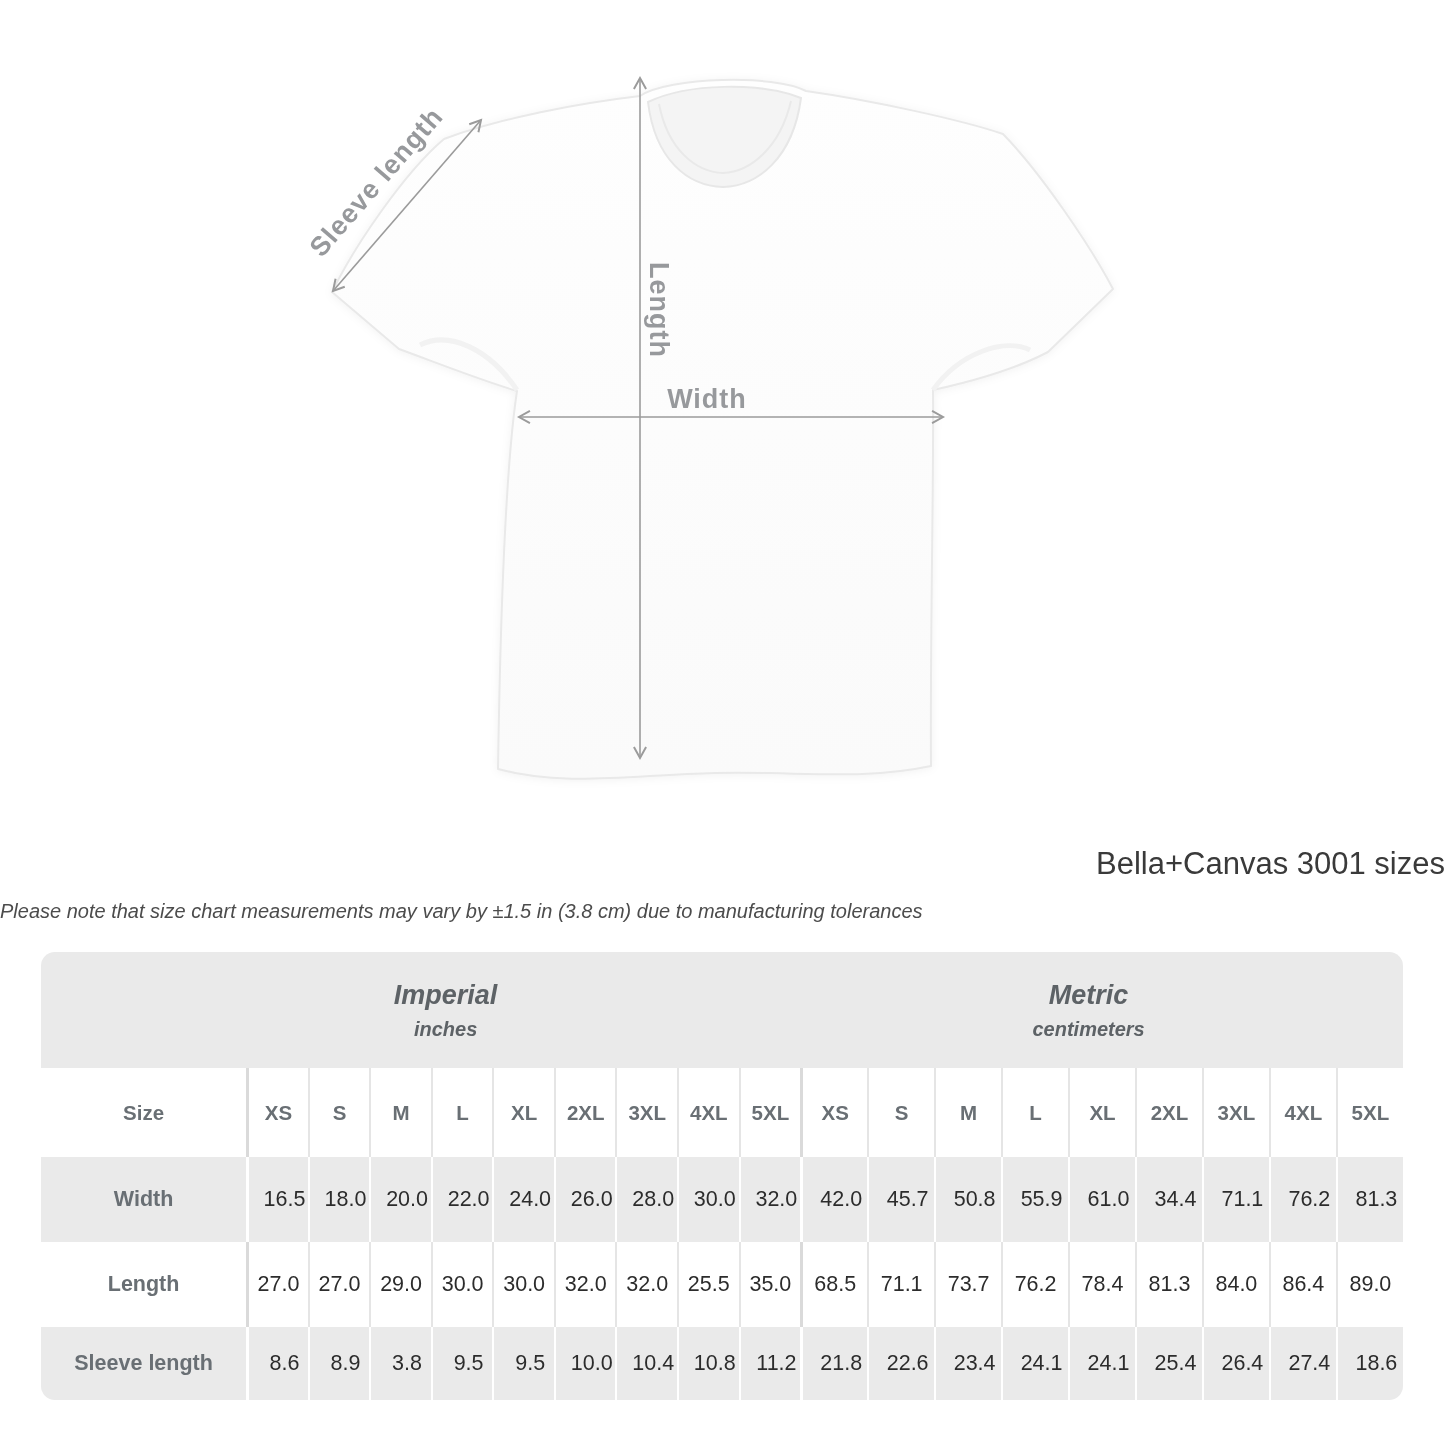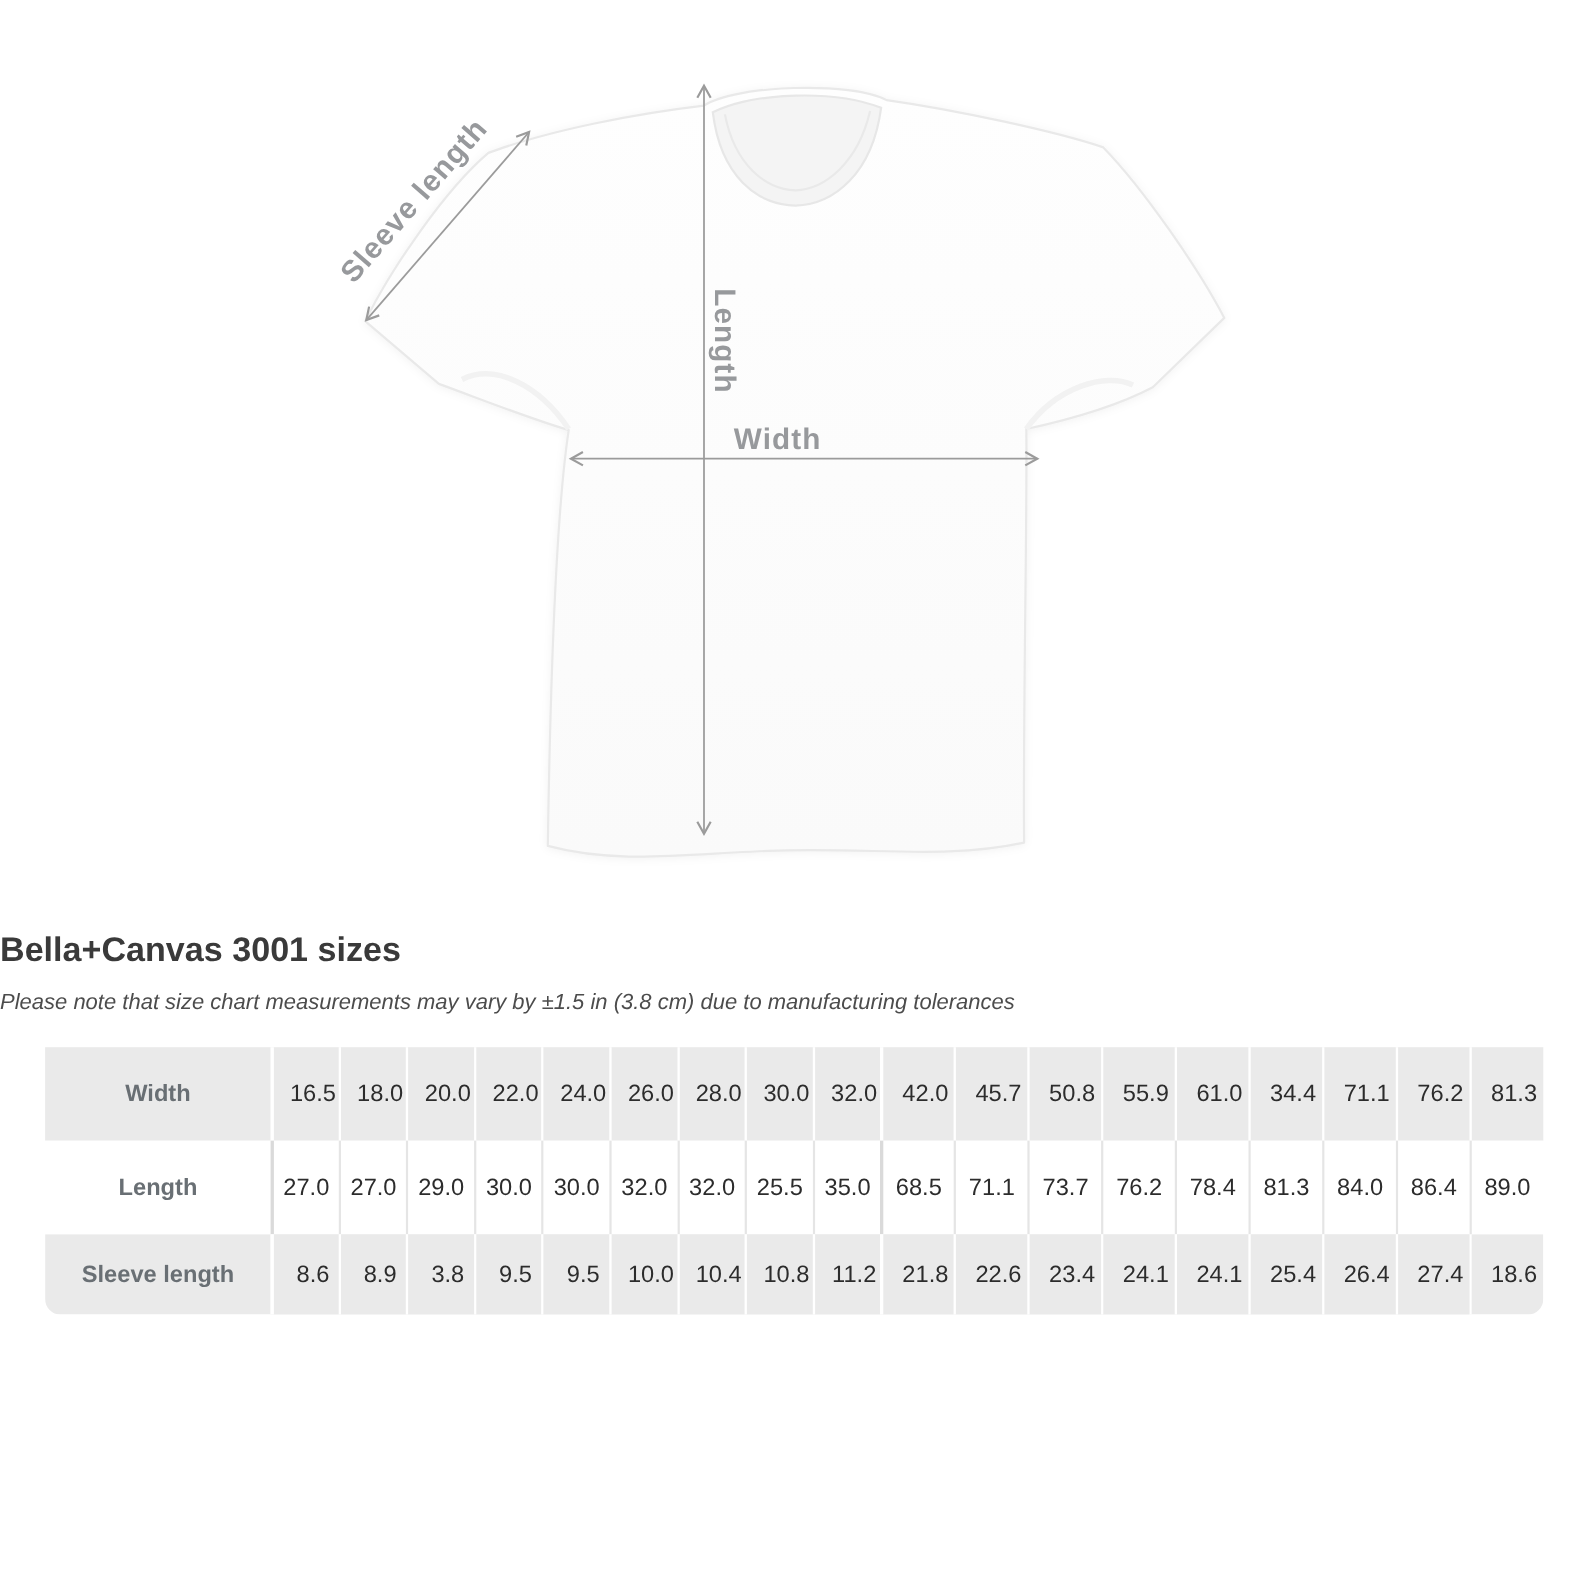--- a/index.html
+++ b/index.html
@@ -11,21 +11,21 @@
   
   .diagram { position:absolute; top:0; left:0; width:1445px; height:830px; }
   .diagram svg { display:block; }
   .dim-label {
     font-family:"Liberation Sans", sans-serif;
     font-weight:bold; font-size:27px; fill:#97999c; letter-spacing:1px;
   }
   
   .page-title {
     position:absolute; top:846px; left:0; width:100%;
-    text-align:left; font-size:31px; font-weight:bold; color:#3a3a3a;
+    text-align:right; font-size:31px; font-weight:normal; color:#3a3a3a;
   }
   .page-subtitle {
     position:absolute; top:900px; left:0; width:100%;
     text-align:left; font-size:20px; font-style:italic; color:#4c4c4c;
   }
   
   .table-wrap { position:absolute; top:952px; left:41px; width:1362px; }
   table.size-table {
     width:100%; table-layout:fixed;
     border-collapse:separate; border-spacing:0;
@@ -111,20 +111,51 @@
 <div class="page-subtitle">Please note that size chart measurements may vary by ±1.5 in (3.8 cm) due to manufacturing tolerances</div>
 
 <div class="table-wrap">
   <table class="size-table">
     <colgroup>
       <col style="width:205px">
       <col span="9" style="width:61.5px">
       <col span="9" style="width:66.9px">
     </colgroup>
     <tbody>
+        <tr class="band">
+      <th colspan="10">
+        <div class="band-name">Imperial</div>
+        <div class="band-unit">inches</div>
+      </th>
+      <th colspan="9">
+        <div class="band-name">Metric</div>
+        <div class="band-unit">centimeters</div>
+      </th>
+    </tr>
+    <tr class="w hdr">
+      <td class="lab">Size</td>
+      <td class="maj">XS</td>
+      <td>S</td>
+      <td>M</td>
+      <td>L</td>
+      <td>XL</td>
+      <td>2XL</td>
+      <td>3XL</td>
+      <td>4XL</td>
+      <td>5XL</td>
+      <td class="maj">XS</td>
+      <td>S</td>
+      <td>M</td>
+      <td>L</td>
+      <td>XL</td>
+      <td>2XL</td>
+      <td>3XL</td>
+      <td>4XL</td>
+      <td>5XL</td>
+    </tr>
     <tr class="g r1">
       <td class="lab">Width</td>
       <td class="val maj">16.5</td>
       <td class="val">18.0</td>
       <td class="val">20.0</td>
       <td class="val">22.0</td>
       <td class="val">24.0</td>
       <td class="val">26.0</td>
       <td class="val">28.0</td>
       <td class="val">30.0</td>

